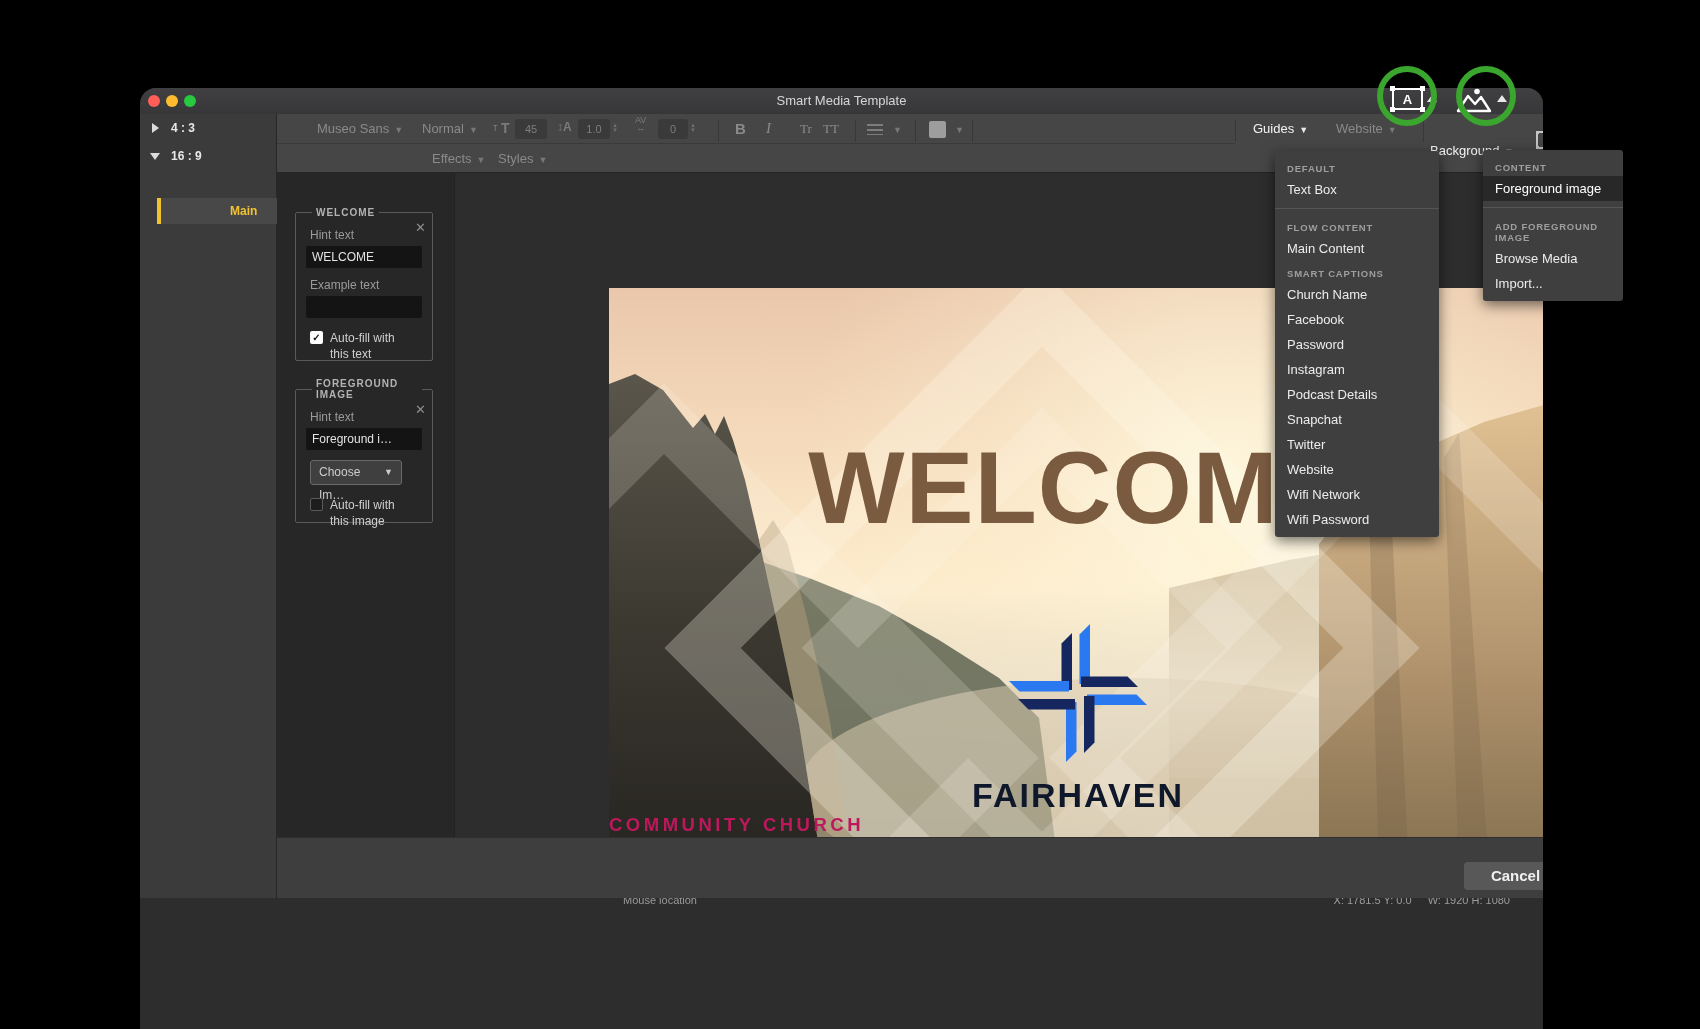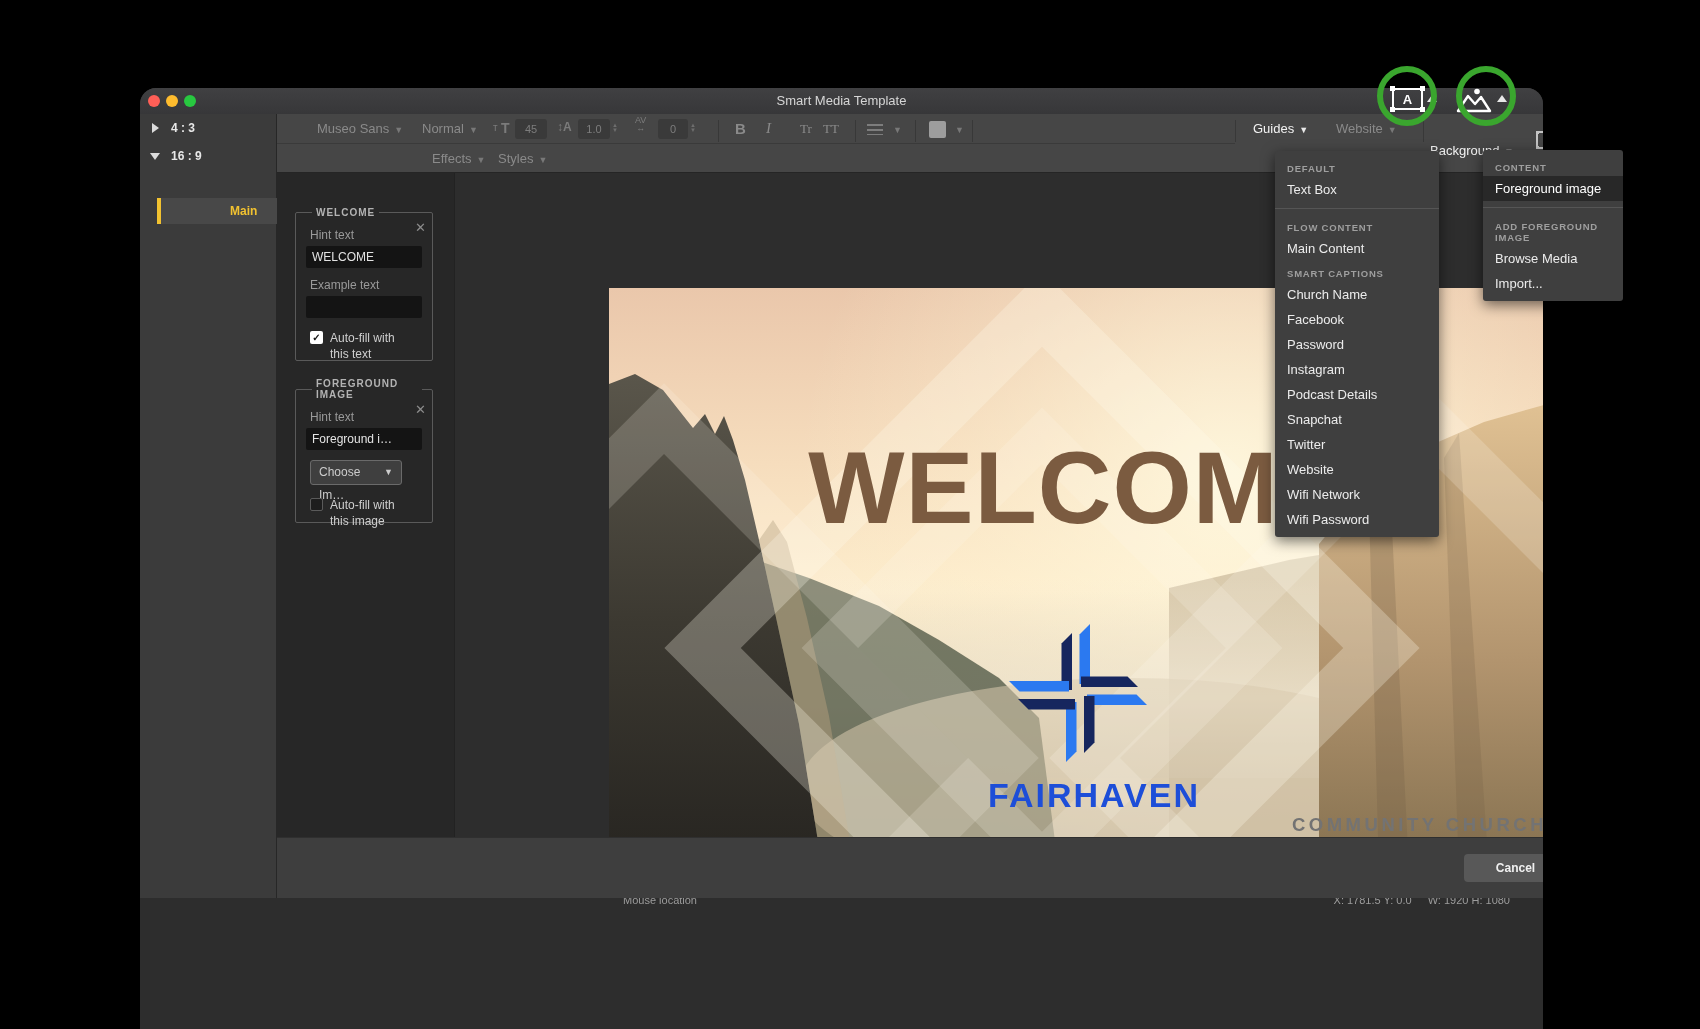--- a/index.html
+++ b/index.html
@@ -71,30 +71,30 @@
   .chk.un { background:#1d1d1d; border:1px solid #5a5a5a; }
   .chklbl { color:#cfcfcf; font-size:12px; line-height:16px; text-align:left; }
   .choose-btn { width:92px; height:25px; background:#3f3f3f; border:1px solid #6a6a6a; border-radius:3px;
                 color:#cccccc; font-size:12px; line-height:23px; padding:0 8px; margin:10px 0 0 4px;
                 display:flex; justify-content:space-between; }
 
   
   .canvas { position:absolute; left:332px; top:115px; width:938px; height:584px; overflow:hidden; background:#f4e3c6; }
   .headline { position:absolute; left:0; top:142px; width:100%; text-align:center; font-size:102px;
               font-weight:800; letter-spacing:1px; color:#7b5b40; }
-  .logo-name { position:absolute; left:16px; top:488px; width:100%; text-align:center; font-size:34px;
-               font-weight:800; letter-spacing:2px; color:#1d4ed8; }
-  .logo-sub  { position:absolute; left:0; top:526px; width:100%; text-align:right; font-size:18.5px;
-               font-weight:800; letter-spacing:3.5px; color:#737373; }
+  .logo-name { position:absolute; left:0; top:488px; width:100%; text-align:center; font-size:34px;
+               font-weight:800; letter-spacing:2px; color:#0f172a; }
+  .logo-sub  { position:absolute; left:0; top:526px; width:100%; text-align:left; font-size:18.5px;
+               font-weight:800; letter-spacing:3.5px; color:#be185d; }
   .cross { position:absolute; left:50%; margin-left:-75px; top:330px; }
 
   
   .status { position:absolute; font-size:11px; color:#9c9c9c; top:721px; }
   .bottombar { position:absolute; left:137px; top:749px; width:1266px; height:61px; background:#3e3e3e; border-top:1px solid #2f2f2f; }
-  .btn { position:absolute; top:16px; height:28px; border-radius:4px; text-align:center; font-size:12px;
+  .btn { position:absolute; top:24px; height:28px; border-radius:4px; text-align:center; font-size:15px;
          font-weight:bold; line-height:28px; cursor:default; }
   .btn-cancel { left:1187px; width:103px; background:#585858; color:#f0f0f0; }
 
   
   .menu { position:absolute; background:#3f3f3f; border-radius:3px; box-shadow:0 4px 14px rgba(0,0,0,.55); padding:5px 0; z-index:30; }
   .menu-header { padding:7px 12px 3px; font-size:9.5px; font-weight:bold; letter-spacing:.8px; color:#9f9f9f; }
   .menu-item { padding:5px 12px; font-size:13px; color:#ececec; white-space:nowrap; }
   .menu-item.hl { background:#282828; color:#fff; }
   .menu-divider { height:1px; background:#555; margin:6px 0; }
 

